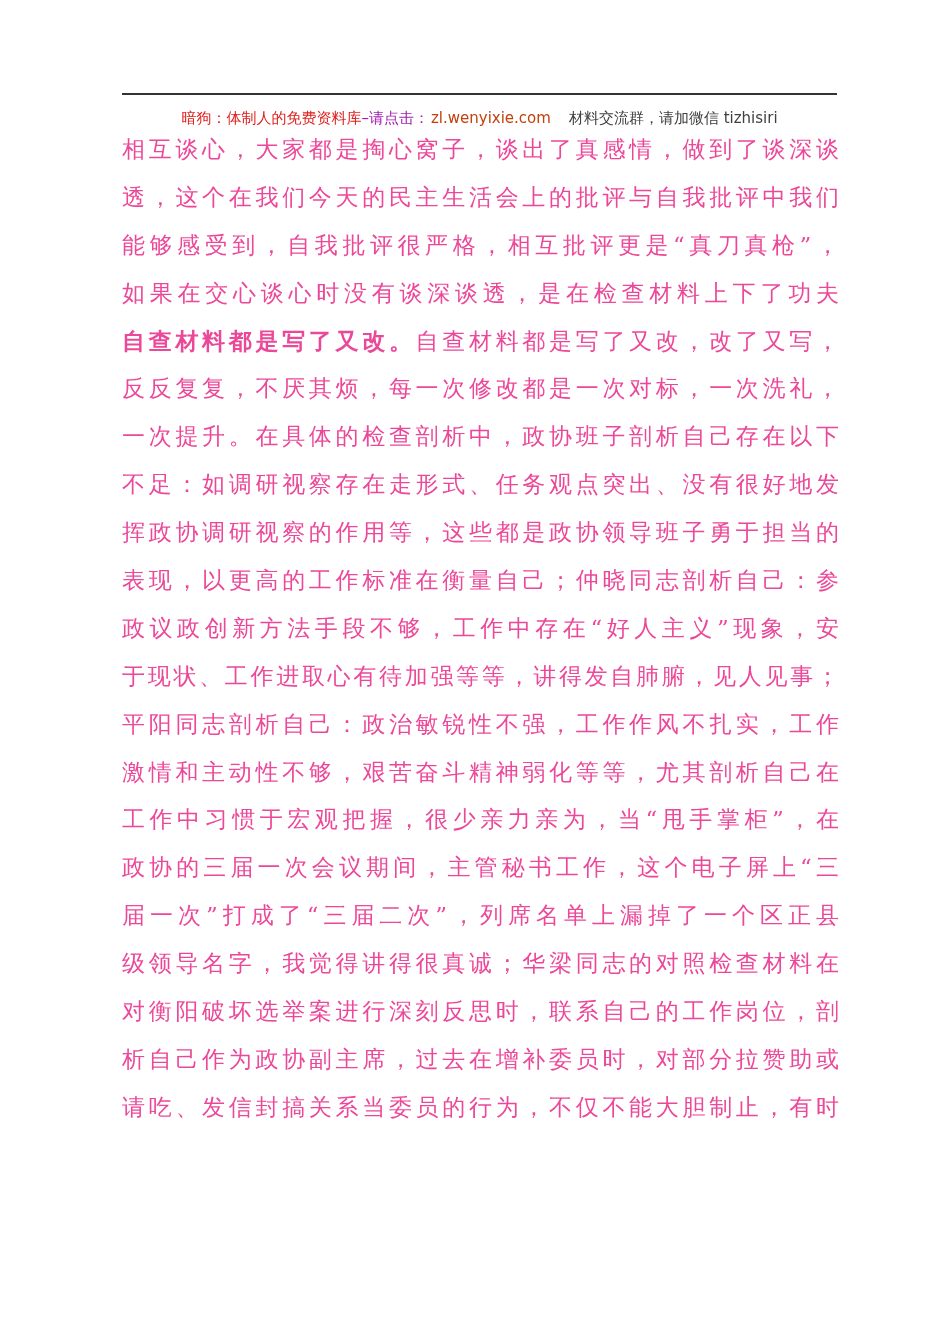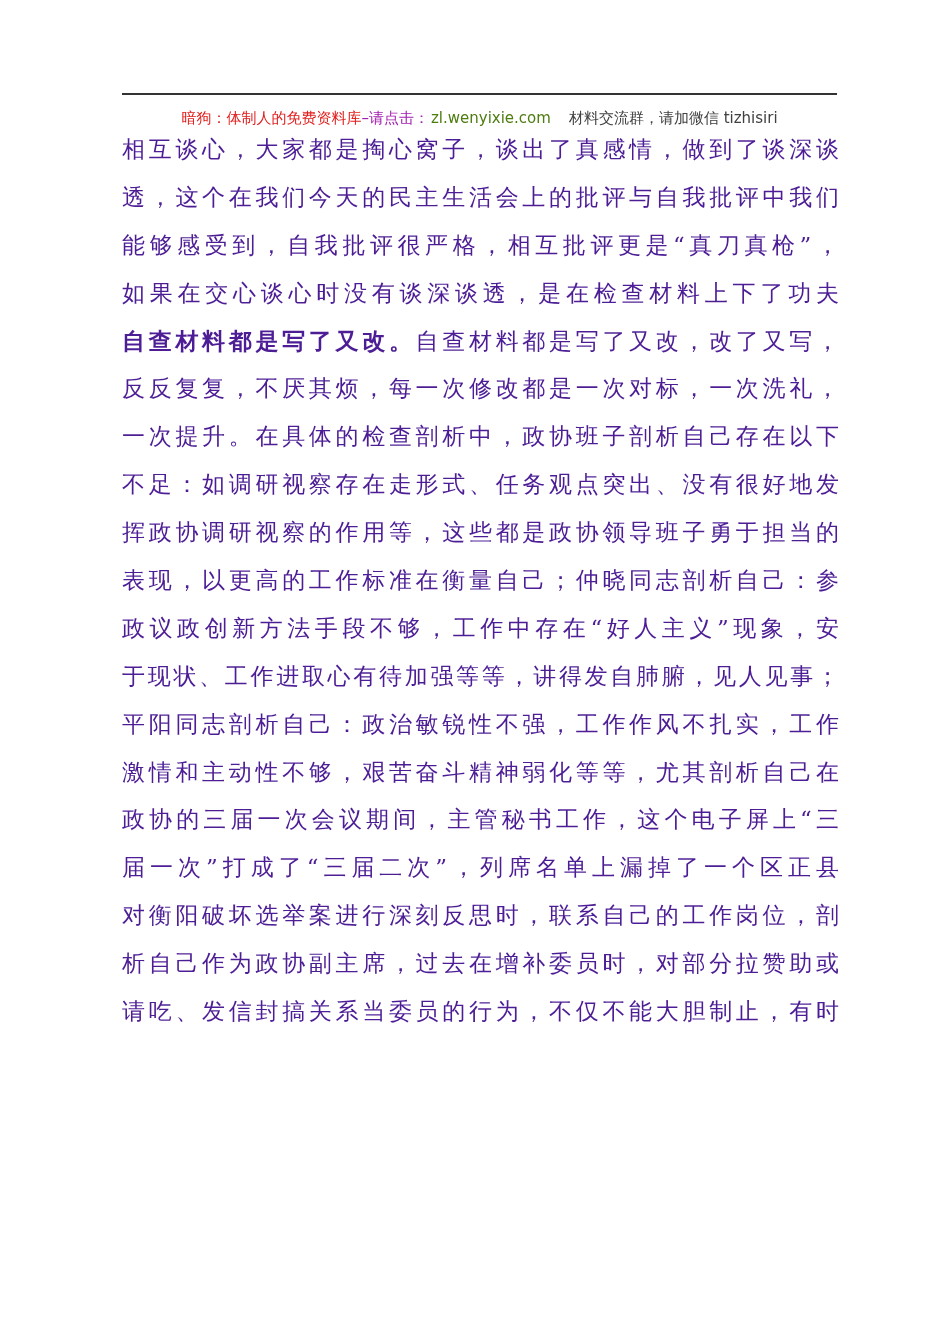--- a/index.html
+++ b/index.html
@@ -4,28 +4,28 @@
 <style>
   html, body { margin: 0; padding: 0; background: #ffffff; }
   body { width: 950px; height: 1344px; position: relative; overflow: hidden; }
   .header {
     position: absolute; left: 122px; top: 66px; width: 715px; height: 26px;
     display: flex; justify-content: center;
     font-family: "DejaVu Sans", sans-serif; font-size: 15px; white-space: nowrap; margin-top: 43px;
   }
   .header .brand { color: #e0201e; }
   .header .prompt { color: #a21caf; }
-  .header .link { color: #4d7c0f; margin-left: 2px; }
+  .header .link { color: #c2410c; margin-left: 2px; }
   .header .contact { color: #404040; margin-left: 18px; }
   .rule {
     position: absolute; left: 122px; top: 93px; width: 715px; height: 2px; background: #333333;
   }
   .body-text {
     position: absolute; left: 122px; top: 126px; width: 718px;
-    font-family: "DejaVu Serif", serif; font-size: 23px; color: #4c1d95;
+    font-family: "DejaVu Serif", serif; font-size: 23px; color: #ec4899;
   }
   .line {
     height: 47.9px; line-height: 47.9px; white-space: nowrap;
     text-align: justify; text-align-last: justify; letter-spacing: 1.1px;
   }
   .bold { font-weight: bold; font-family: "DejaVu Sans", sans-serif; }
 </style>
 </head>
 <body>
 
@@ -45,18 +45,20 @@
   <div class="line"><span class="bold">自查材料都是写了又改。</span><span>自查材料都是写了又改，改了又写，</span></div>
   <div class="line">反反复复，不厌其烦，每一次修改都是一次对标，一次洗礼，</div>
   <div class="line">一次提升。在具体的检查剖析中，政协班子剖析自己存在以下</div>
   <div class="line">不足：如调研视察存在走形式、任务观点突出、没有很好地发</div>
   <div class="line">挥政协调研视察的作用等，这些都是政协领导班子勇于担当的</div>
   <div class="line">表现，以更高的工作标准在衡量自己；仲晓同志剖析自己：参</div>
   <div class="line">政议政创新方法手段不够，工作中存在“好人主义”现象，安</div>
   <div class="line">于现状、工作进取心有待加强等等，讲得发自肺腑，见人见事；</div>
   <div class="line">平阳同志剖析自己：政治敏锐性不强，工作作风不扎实，工作</div>
   <div class="line">激情和主动性不够，艰苦奋斗精神弱化等等，尤其剖析自己在</div>
+  <div class="line">工作中习惯于宏观把握，很少亲力亲为，当“甩手掌柜”，在</div>
   <div class="line">政协的三届一次会议期间，主管秘书工作，这个电子屏上“三</div>
   <div class="line">届一次”打成了“三届二次”，列席名单上漏掉了一个区正县</div>
+  <div class="line">级领导名字，我觉得讲得很真诚；华梁同志的对照检查材料在</div>
   <div class="line">对衡阳破坏选举案进行深刻反思时，联系自己的工作岗位，剖</div>
   <div class="line">析自己作为政协副主席，过去在增补委员时，对部分拉赞助或</div>
   <div class="line">请吃、发信封搞关系当委员的行为，不仅不能大胆制止，有时</div>
 </div>
 
 </body></html>

